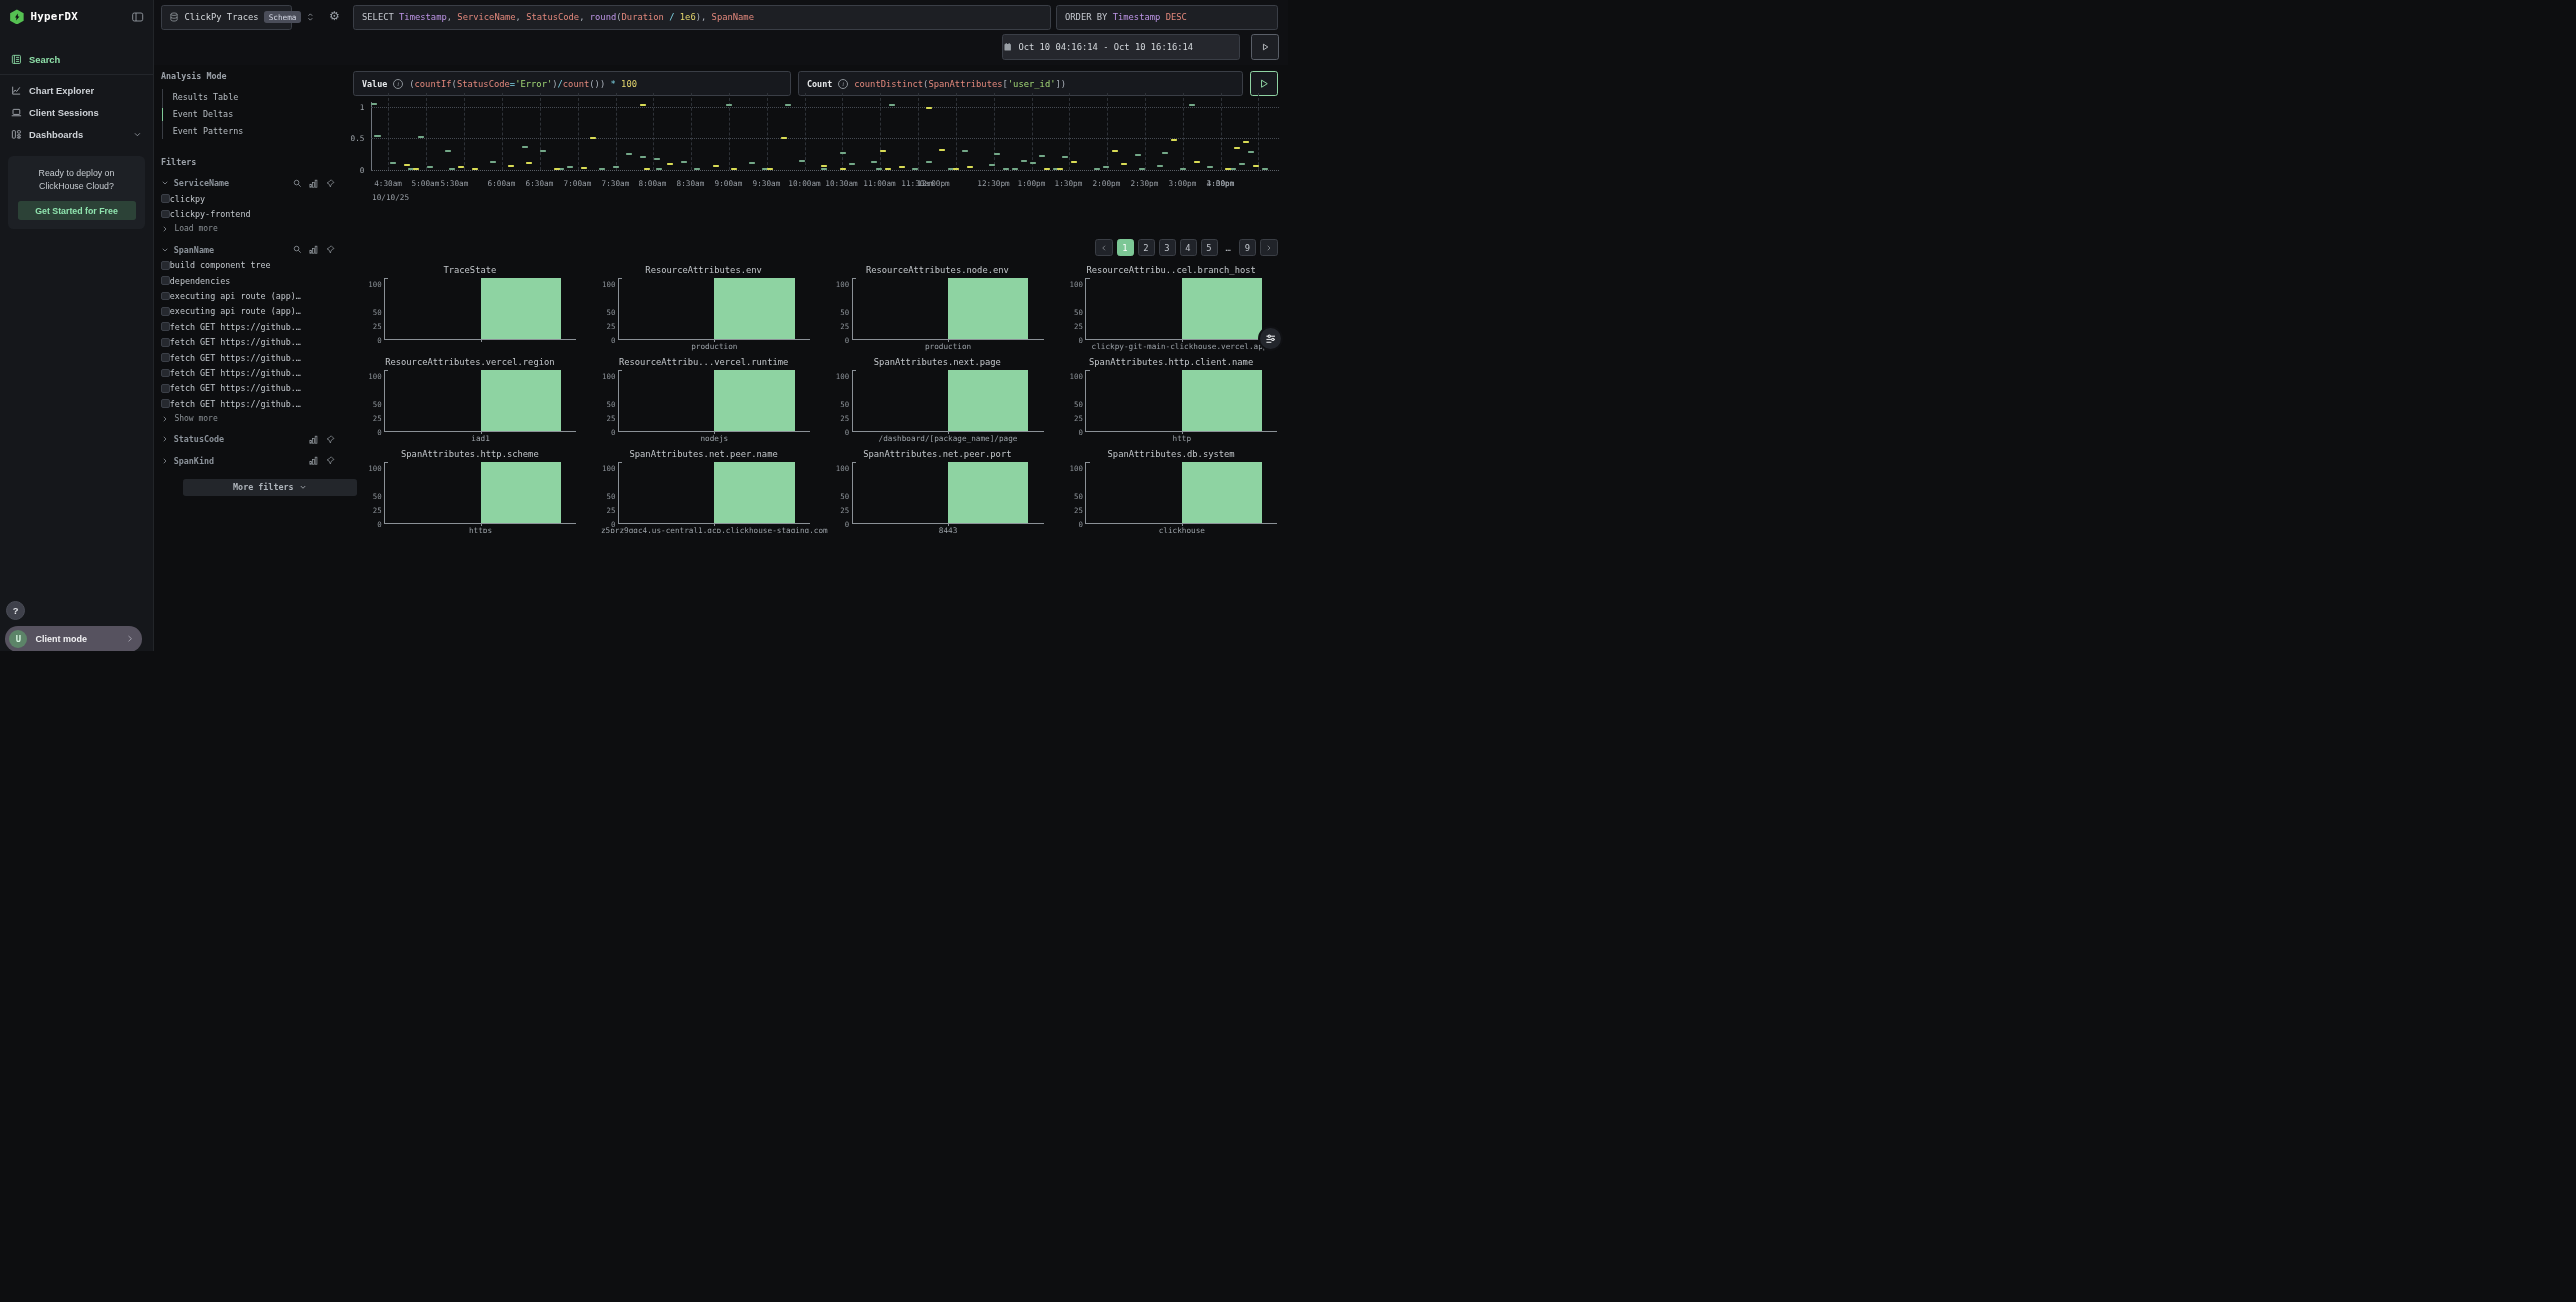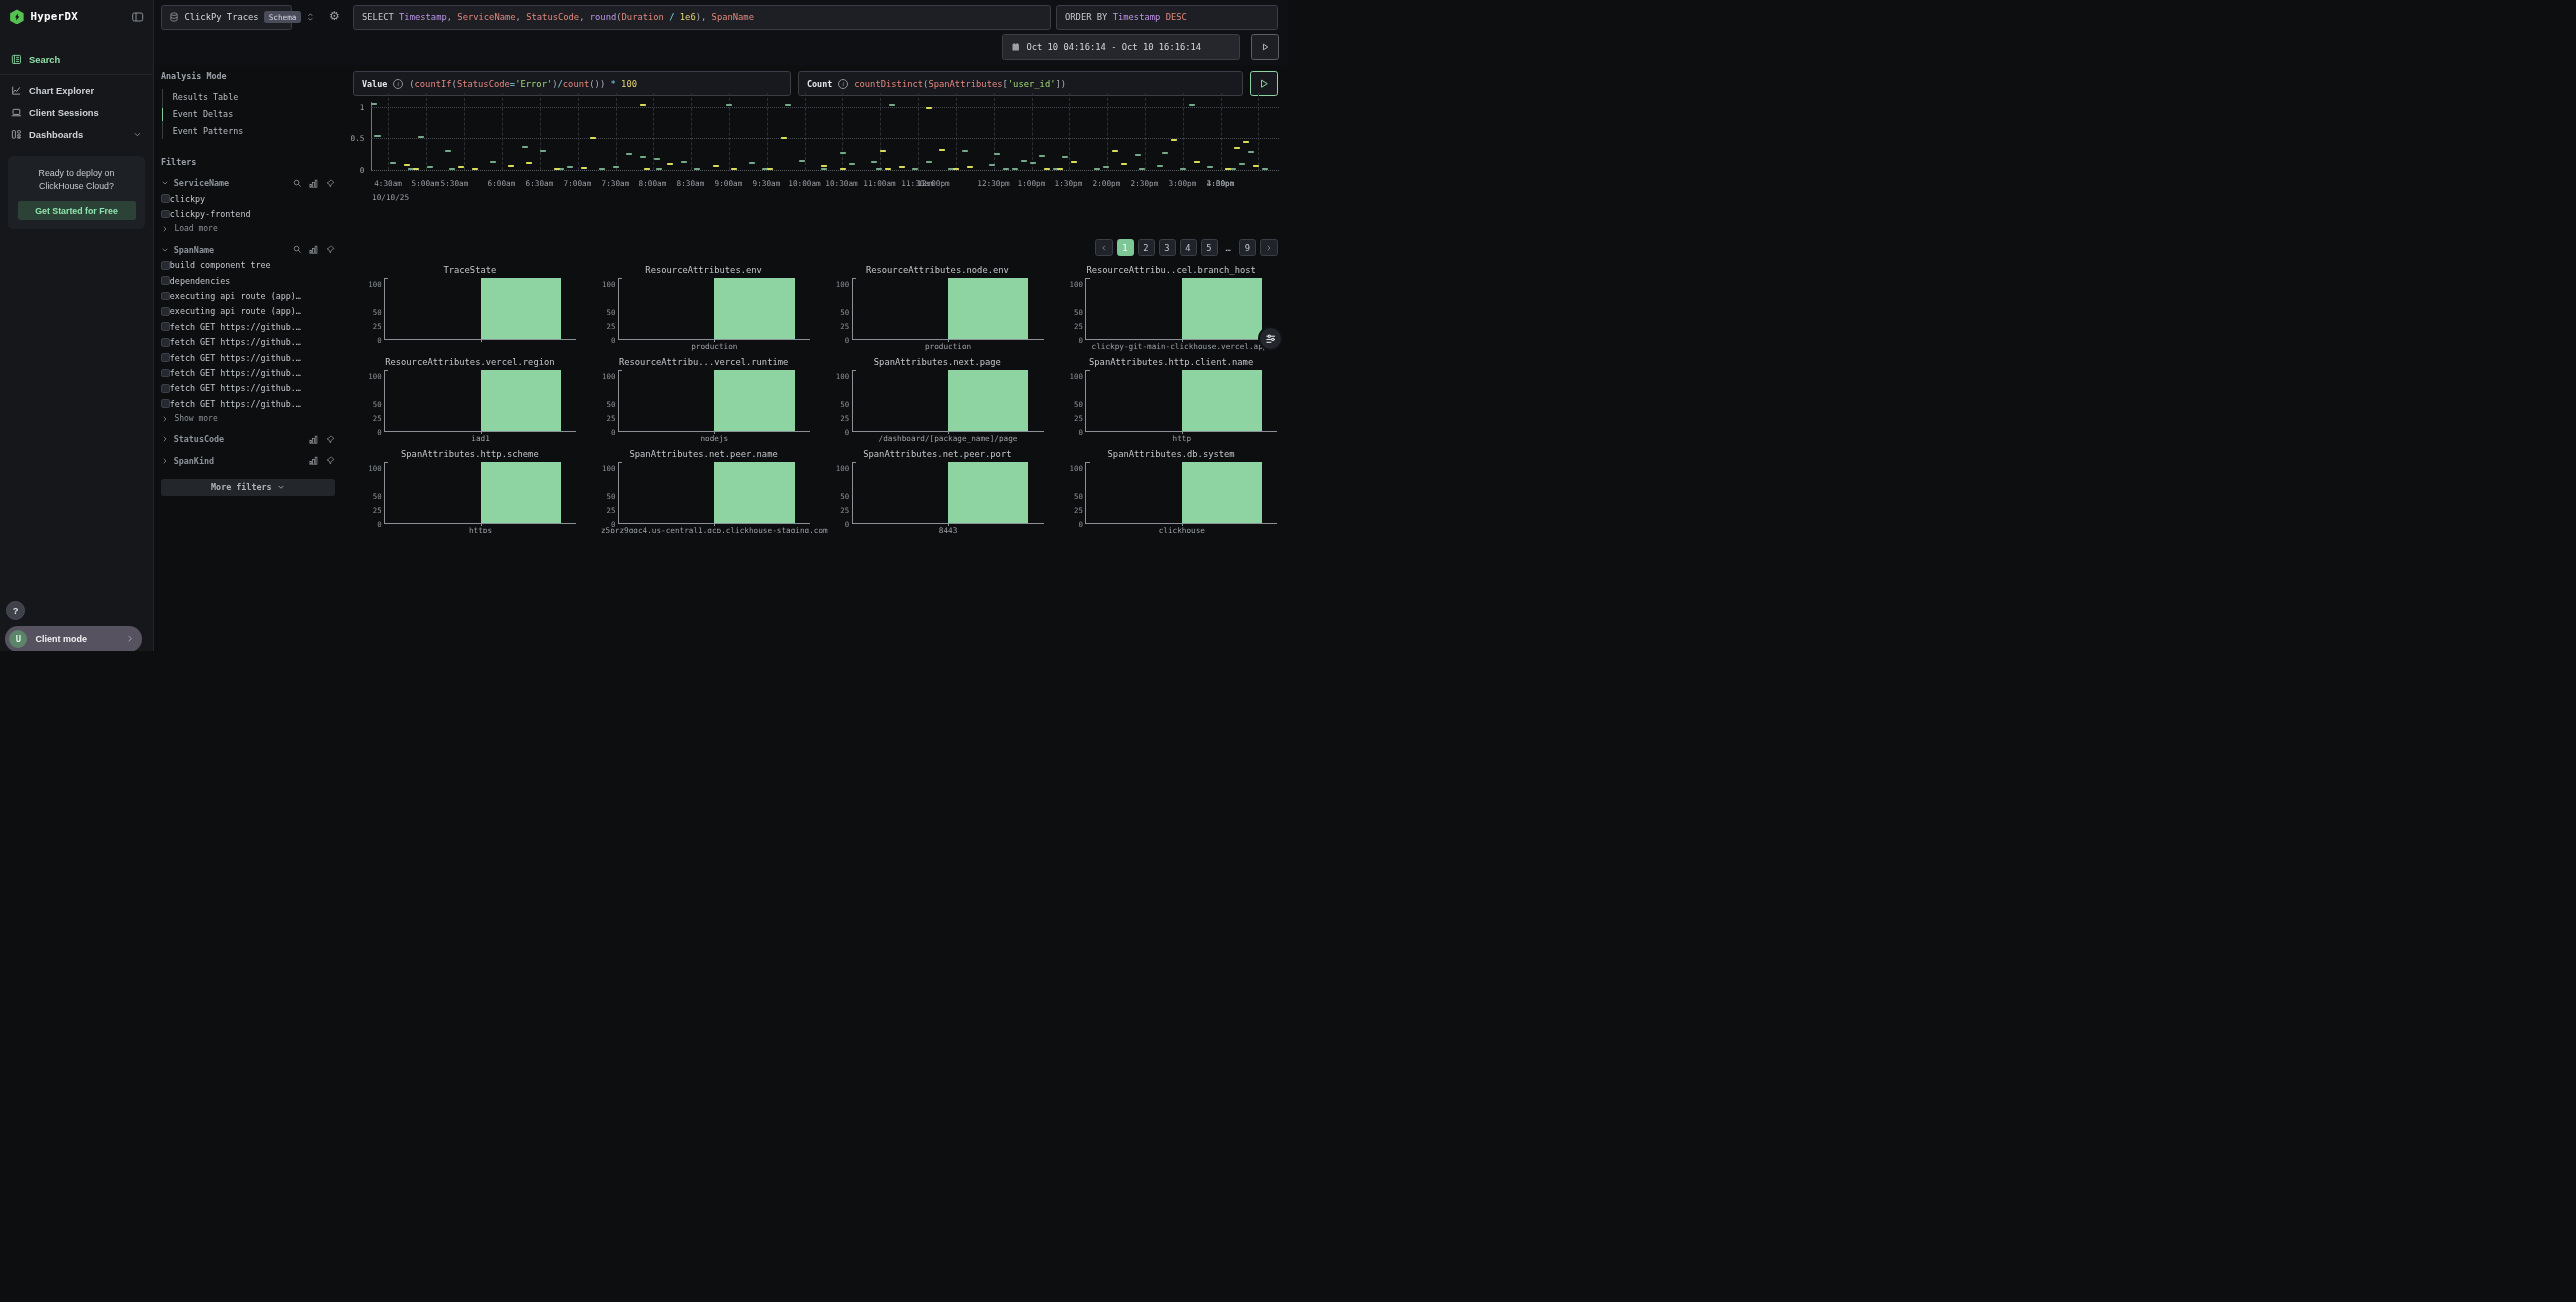--- a/index.html
+++ b/index.html
@@ -66,21 +66,21 @@
 
   .search-row-box { position:absolute; left:7.4px; top:34px; width:835px; height:25.6px;
     background:#25272d; border:0.7px solid #5a5f68; border-radius:2.7px; display:flex; align-items:center; }
   .search-input { flex:1; background:transparent; border:none; outline:none; color:#d5d9dd;
     font-size:8.8px; font-family:"DejaVu Sans Mono",monospace; padding:0 8px; }
   .search-input::placeholder { color:#6f757d; }
   .lang-toggle { display:flex; gap:5.4px; padding-right:9.4px; font-size:8.4px; cursor:pointer; }
   .lang-sql { color:#d0d4d8; }
   .lang-sep { color:#5a5f66; }
   .lang-lucene { color:#8fd9a8; }
-  .date-box { left:848px; top:34px; width:238px; height:25.6px; background:#25272d; padding:0 8px; gap:6px; cursor:pointer; }
+  .date-box { left:848px; top:34px; width:238px; height:25.6px; background:#25272d; padding:0 0; gap:6px; cursor:pointer; }
   .date-ico { color:#9aa0a6; display:flex; }
   .run-btn { position:absolute; left:1097px; top:34px; width:28px; height:25.6px; background:#1d1f24;
     border:0.7px solid #5a5f68; border-radius:2.7px; display:flex; align-items:center; justify-content:center;
     color:#d0d4d8; cursor:pointer; }
 
   
   .left-panel { position:absolute; left:161px; top:71px; width:174px; }
   .panel-header { color:#9ba1a8; font-size:8.4px; font-weight:bold; }
   .mode-rail { margin:8px 0 0 1.3px; border-left:1.3px solid #3a3e45; }
   .mode-item { position:relative; padding:3.4px 0 3.4px 9.4px; font-size:8.4px; color:#b7bdc3; cursor:pointer; }
@@ -90,21 +90,21 @@
   .fgroup-chev { color:#8b9197; display:flex; }
   .fgroup-name { color:#8b929a; font-size:8.4px; font-weight:bold; }
   .fgroup-icons { margin-left:auto; display:flex; gap:7.4px; color:#9aa0a6; }
   .fgroup-icons span { display:flex; cursor:pointer; }
   .fitem { display:flex; align-items:center; gap:0; margin-top:5.4px; cursor:pointer; }
   .cbx { width:8.8px; height:8.8px; border-radius:2px; background:#26292f; border:0.7px solid #3b3f47; flex:none; }
   .fitem-label { color:#c2c7cc; font-size:8.4px; white-space:nowrap; overflow:hidden; }
   .fmore { display:flex; align-items:center; gap:5.4px; margin-top:5.4px; color:#8b9196; font-size:8px; cursor:pointer; }
   .more-filters-btn { margin-top:12.8px; width:100%; height:17.5px; background:#23262b; border:none; border-radius:2.7px;
     color:#aeb4ba; font-size:8.4px; font-weight:bold; font-family:"DejaVu Sans Mono",monospace;
-    display:flex; align-items:center; justify-content:center; gap:5.4px; cursor:pointer; }
+    display:flex; align-items:center; justify-content:center; gap:5.4px; cursor:pointer;margin-left:22px; }
 
   
   .agg-box { position:absolute; top:71px; height:25px; background:#17191e; border:0.7px solid #3a3e46; border-radius:2.7px;
     display:flex; align-items:center; gap:6px; padding:0 8px; font-size:8.8px; }
   .agg-label { color:#e8eaec; font-weight:bold; font-size:8.4px; }
   .info-circle { width:10px; height:10px; border-radius:50%; border:1px solid #8b9197; color:#8b9197;
     font-size:6.7px; display:inline-flex; align-items:center; justify-content:center; flex:none;
     font-family:"Liberation Serif",serif; font-style:italic; }
   .value-box { left:353px; width:438px; }
   .count-box { left:798px; width:445px; }

